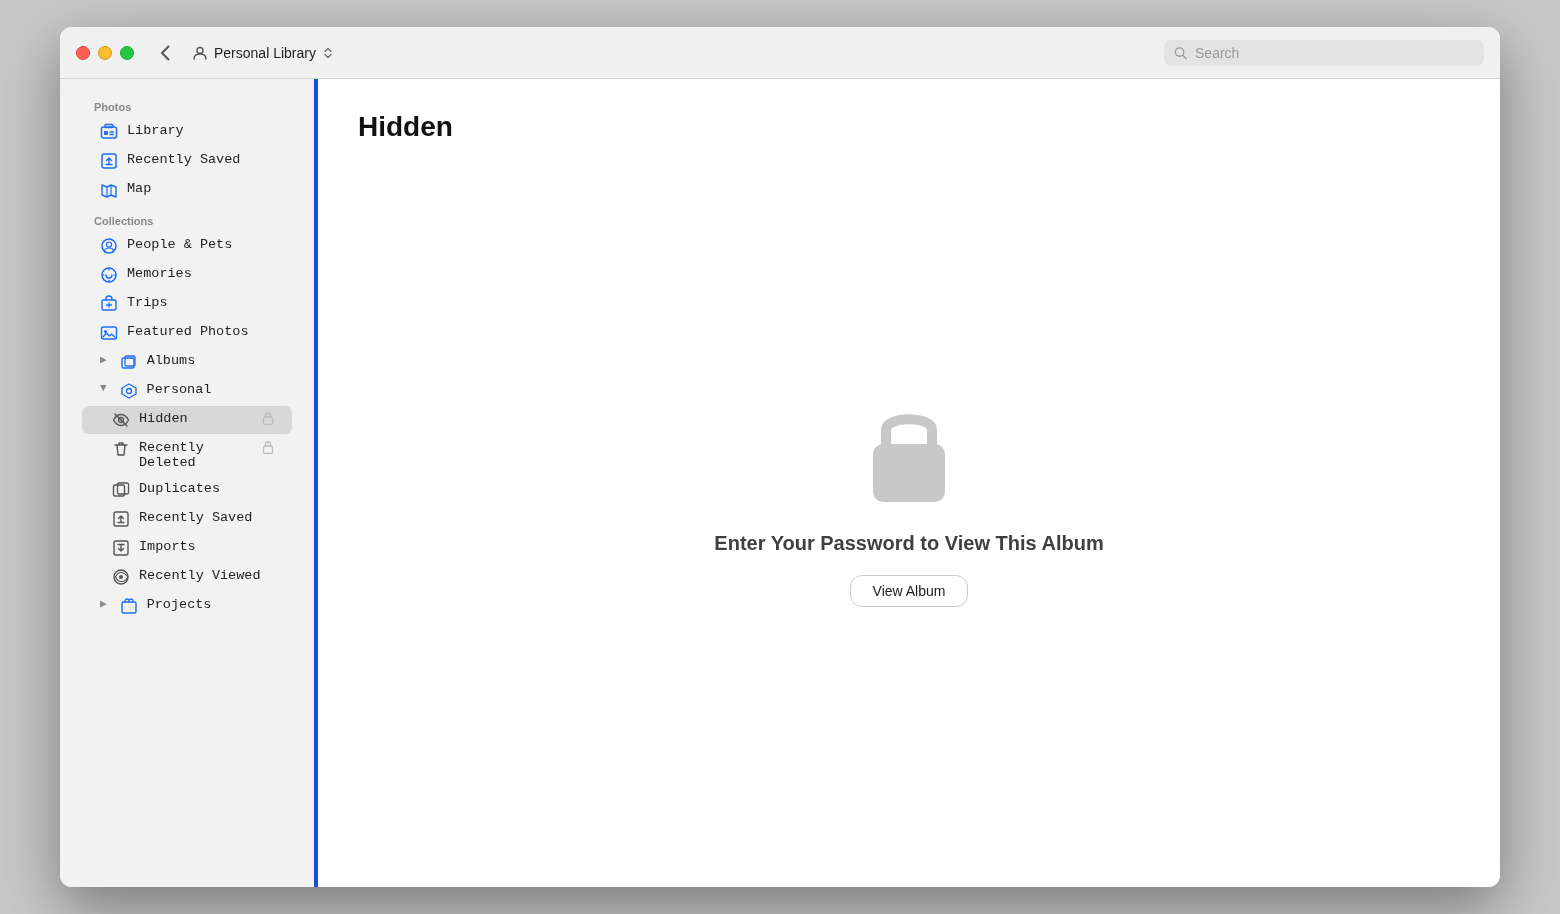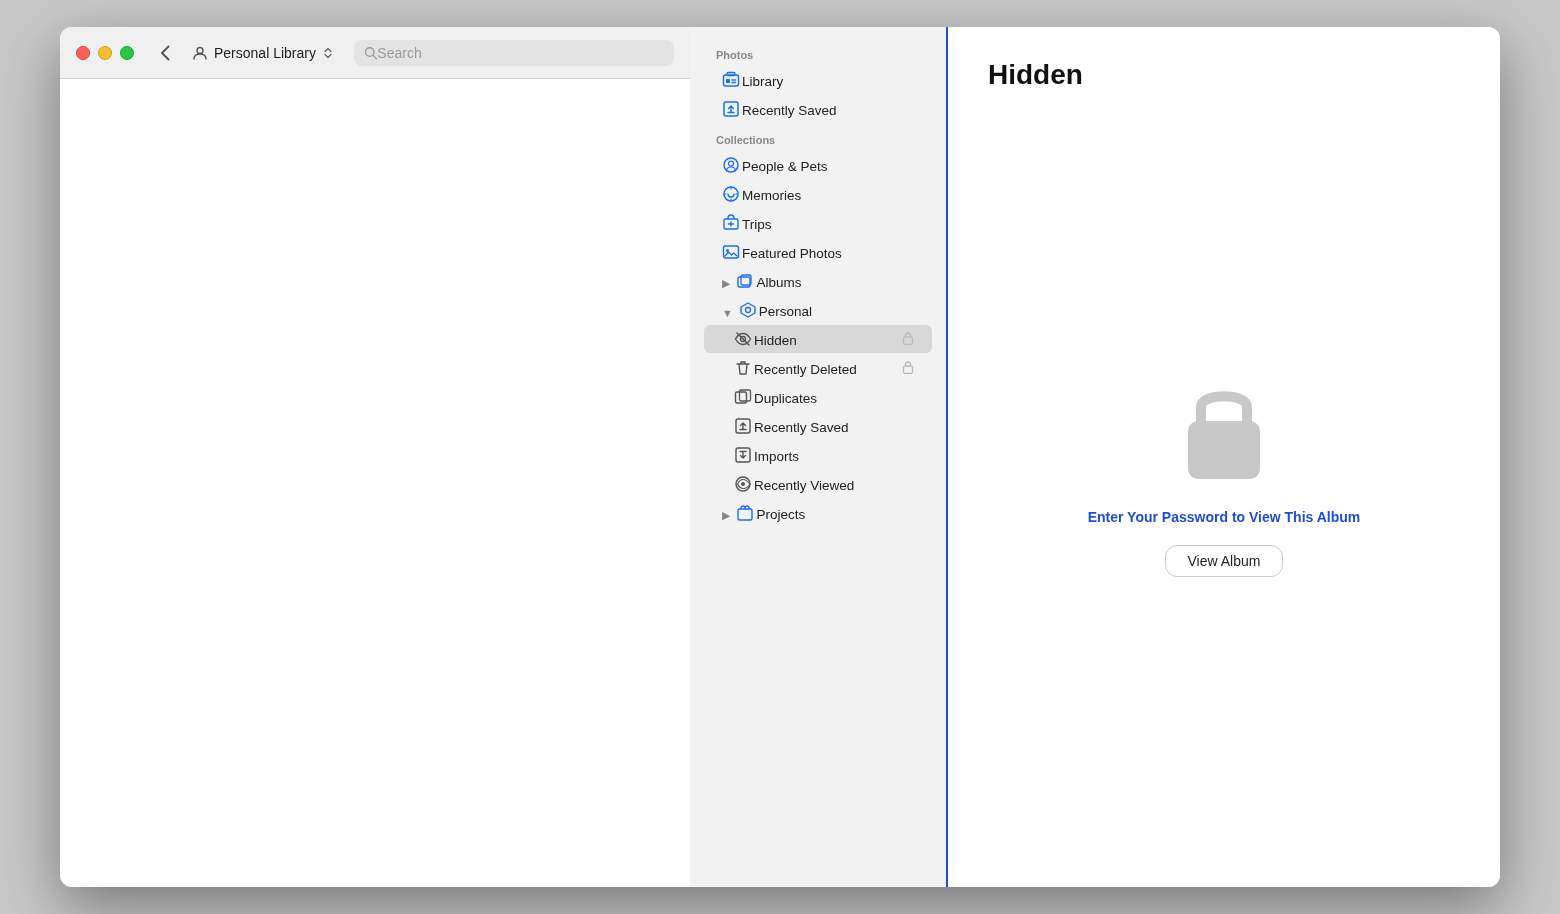--- a/index.html
+++ b/index.html
@@ -12,21 +12,21 @@
       min-height: 100vh;
     }
     .window {
       width: 1440px;
       height: 860px;
       background: #fff;
       border-radius: 12px;
       box-shadow: 0 20px 60px rgba(0,0,0,0.4);
       overflow: hidden;
       display: flex;
-      flex-direction: row;
+      flex-direction: column;
     }
     
     .titlebar {
       display: flex;
       align-items: center;
       height: 52px;
       background: #f0f0f0;
       border-bottom: 1px solid #d0d0d0;
       padding: 0 16px;
       gap: 12px;
@@ -82,65 +82,66 @@
       color: #666;
     }
     .search-bar {
       margin-left: auto;
       display: flex;
       align-items: center;
       background: #e3e3e3;
       border-radius: 8px;
       padding: 5px 10px;
       width: 320px;
-      gap: 0;
+      gap: 8px;
     }
     .search-bar input {
       background: none;
       border: none;
       outline: none;
       font-size: 14px;
       color: #333;
       width: 100%;
     }
     .search-bar input::placeholder { color: #999; }
     
     .main {
       display: flex;
       flex: 1;
       overflow: hidden;
     }
     
     .sidebar {
       width: 258px;
       background: #f2f2f2;
-      border-right: 2px solid #1d4ed8;
+      border-right: 4px solid #1d4ed8;
       overflow-y: auto;
-      padding: 12px 8px;
+      padding: 12px 16px;
       flex-shrink: 0;
     }
     .sidebar-section-label {
       font-size: 11px;
       font-weight: 600;
       color: #888;
       padding: 10px 18px 4px;
       text-transform: none;
       letter-spacing: 0;
     }
     .sidebar-item {
       display: flex;
-      align-items: flex-end;
-      gap: 2px;
+      align-items: flex-start;
+      gap: 9px;
       padding: 5px 18px;
       font-size: 13.5px;
       color: #222;
       cursor: pointer;
       border-radius: 6px;
       margin: 1px 6px;
       position: relative;
+      font-family: Liberation Mono, monospace;
     }
     .sidebar-item.active {
       background: #d8d8d8;
     }
     .sidebar-item-icon {
       width: 18px;
       height: 18px;
       display: flex;
       align-items: center;
       justify-content: center;
@@ -194,23 +195,23 @@
       justify-content: center;
       width: 100%;
       gap: 20px;
     }
     .lock-icon-container {
       display: flex;
       align-items: center;
       justify-content: center;
     }
     .lock-prompt {
-      font-size: 14px;
+      font-size: 20px;
       font-weight: 600;
-      color: #1d4ed8;
+      color: #404040;
     }
     .view-album-btn {
       background: #fff;
       border: 1.5px solid #ccc;
       border-radius: 12px;
       padding: 7px 22px;
       font-size: 14px;
       cursor: pointer;
       color: #222;
       font-weight: 400;
@@ -276,20 +277,30 @@
         <span class="sidebar-item-icon">
           <svg viewBox="0 0 18 18" fill="none">
             <rect x="2" y="2" width="14" height="14" rx="2" stroke="#1a6ef5" stroke-width="1.5"></rect>
             <path d="M9 12V6M6.5 8.5L9 6l2.5 2.5" stroke="#1a6ef5" stroke-width="1.4" stroke-linecap="round" stroke-linejoin="round"></path>
             <line x1="6" y1="12.5" x2="12" y2="12.5" stroke="#1a6ef5" stroke-width="1.4" stroke-linecap="round"></line>
           </svg>
         </span>
         <span class="sidebar-item-label">Recently Saved</span>
       </div>
 
+      <div class="sidebar-item">
+        <span class="sidebar-item-icon">
+          <svg viewBox="0 0 18 18" fill="none">
+            <path d="M2 4l5 2 4-2 5 2v10l-5-2-4 2-5-2V4z" stroke="#1a6ef5" stroke-width="1.4" stroke-linejoin="round"></path>
+            <line x1="7" y1="6" x2="7" y2="16" stroke="#1a6ef5" stroke-width="1.2"></line>
+            <line x1="11" y1="4" x2="11" y2="14" stroke="#1a6ef5" stroke-width="1.2"></line>
+          </svg>
+        </span>
+        <span class="sidebar-item-label">Map</span>
+      </div>
 
       <div class="sidebar-section-label">Collections</div>
 
 
       <div class="sidebar-item">
         <span class="sidebar-item-icon">
           <svg viewBox="0 0 18 18" fill="none">
             <circle cx="9" cy="9" r="7" stroke="#1a6ef5" stroke-width="1.5"></circle>
             <circle cx="9" cy="7.5" r="2.5" stroke="#1a6ef5" stroke-width="1.2"></circle>
             <path d="M4.5 15c0-2.485 2.015-4 4.5-4s4.5 1.515 4.5 4" stroke="#1a6ef5" stroke-width="1.2" stroke-linecap="round"></path>

